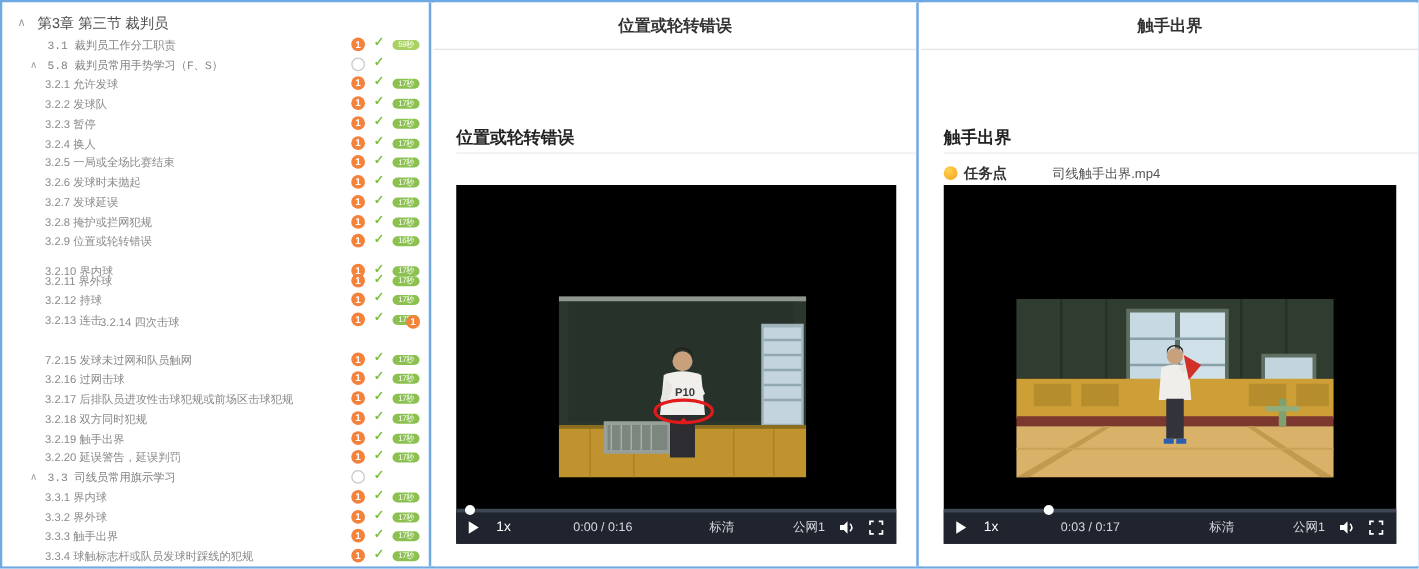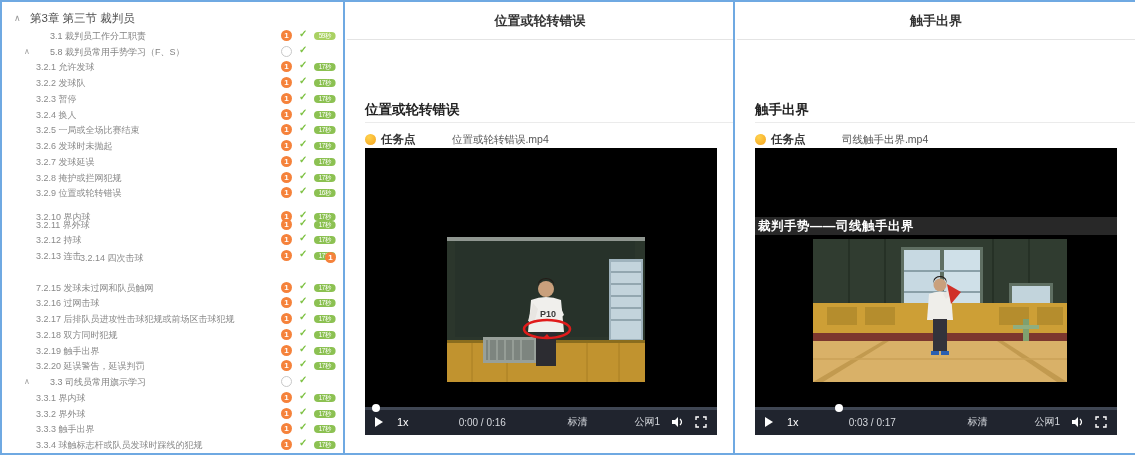--- a/index.html
+++ b/index.html
@@ -8,21 +8,21 @@
 
   
   #sidebar { position:absolute; left:0; top:0; width:343px; height:451px; background:#fff; border-right:2px solid #6fa9e2; overflow:hidden; }
   .chap-header { position:absolute; left:0; top:8px; height:18px; width:100%; }
   .chap-header .caret { position:absolute; left:12px; top:3px; font-size:9px; color:#9a9a9a; }
   .chap-header .lbl { position:absolute; left:28px; top:1px; font-size:11.5px; color:#4f4f4f; white-space:nowrap; }
   #tree { position:absolute; left:0; top:26px; width:100%; }
   .row { position:absolute; left:0; width:100%; height:16px; }
   .row .caret { position:absolute; left:22px; top:3px; font-size:8px; color:#a0a0a0; }
   .row .lbl { position:absolute; left:34px; top:2px; font-size:9px; color:#8a8a8a; white-space:nowrap; }
-  .row.lvl1 .lbl { left:48px; color:#828282; }
+  .row.lvl1 .lbl { left:36px; color:#828282;font-family:Liberation Mono, monospace; }
   .circle { position:absolute; left:279px; top:2px; width:11px; height:11px; border-radius:50%; background:#f5823b; color:#fff; font-size:8px; font-weight:bold; text-align:center; line-height:11px; }
   .circle.hollow { background:#fff; border:1px solid #c8c8c8; }
   .check { position:absolute; left:297px; top:0px; color:#7dc142; font-size:10px; font-weight:bold; }
   .badge { position:absolute; left:312px; top:3px; width:27px; height:10px; border-radius:5px; background:#8cc152; color:#fff; font-size:8px; line-height:10px; text-align:center; transform:scale(.8); transform-origin:left center; letter-spacing:-.5px; }
   .badge.light { background:#a9d162; }
 
   
   .panel { position:absolute; top:0; height:451px; background:#fff; }
   #panel0 { left:345px; width:388px; border-right:2px solid #6fa9e2; }
   #panel1 { left:735px; width:398px; }
@@ -229,24 +229,20 @@
         </div>
       </div>
   </div>
 
   <div class="panel" id="panel0">
     <div class="panel-header">
       <div class="panel-title">位置或轮转错误</div>
     </div>
     <div class="section-heading">位置或轮转错误</div>
     <div class="section-rule"></div>
-    <div class="task-row">
-      <span class="task-dot"></span><span class="task-label">任务点</span>
-      <span class="file-name">位置或轮转错误.mp4</span>
-    </div>
 
     <div class="player">
 
       <svg class="frame" viewBox="0 0 198 145" preserveAspectRatio="none">
         <rect x="0" y="0" width="198" height="105" fill="#2b362c"></rect>
         <rect x="8" y="4" width="180" height="96" fill="#27322a"></rect>
         <rect x="0" y="0" width="198" height="4" fill="#8f9690"></rect>
         <rect x="162" y="22" width="34" height="83" fill="#9fb3bd"></rect>
         <rect x="164" y="25" width="30" height="77" fill="#c3d4dc"></rect>
         <line x1="164" y1="35" x2="194" y2="35" stroke="#93a7b0" stroke-width="2"></line>
@@ -343,23 +339,20 @@
         <rect x="200" y="86" width="26" height="4" fill="#8fae80"></rect>
         <circle cx="127" cy="46" r="6.5" fill="#c9a07c"></circle>
         <path d="M120.5 44.5 a6.5 6.5 0 0 1 13 0 l0 -2.5 a6.5 5 0 0 0 -13 0 z" fill="#241d18"></path>
         <path d="M116 55 q11 -5 22 0 l2 26 l-26 0 z" fill="#efeeea"></path>
         <path d="M130 55 l8 -6 l3 4 l-8 7 z" fill="#e8e6e2"></path>
         <path d="M134 45 l14 8 l-10 12 z" fill="#d03028"></path>
         <rect x="120" y="80" width="14" height="32" fill="#33333b"></rect>
         <rect x="118" y="112" width="8" height="4" fill="#2b5fb0"></rect>
         <rect x="128" y="112" width="8" height="4" fill="#2b5fb0"></rect>
       </svg>
-      <div class="overlay-band">
-        <span class="overlay-text">裁判手势——司线触手出界</span>
-      </div>
       <div class="controls">
         <div class="progress">
           <span class="handle" id="handle1" style="left: 22%;"></span>
         </div>
         <div class="ctrl-left">
           <span class="play-tri"></span>
           <span class="speed">1x</span>
           <span class="ctrl-text">0:03 / 0:17</span>
         </div>
         <div class="ctrl-right">

